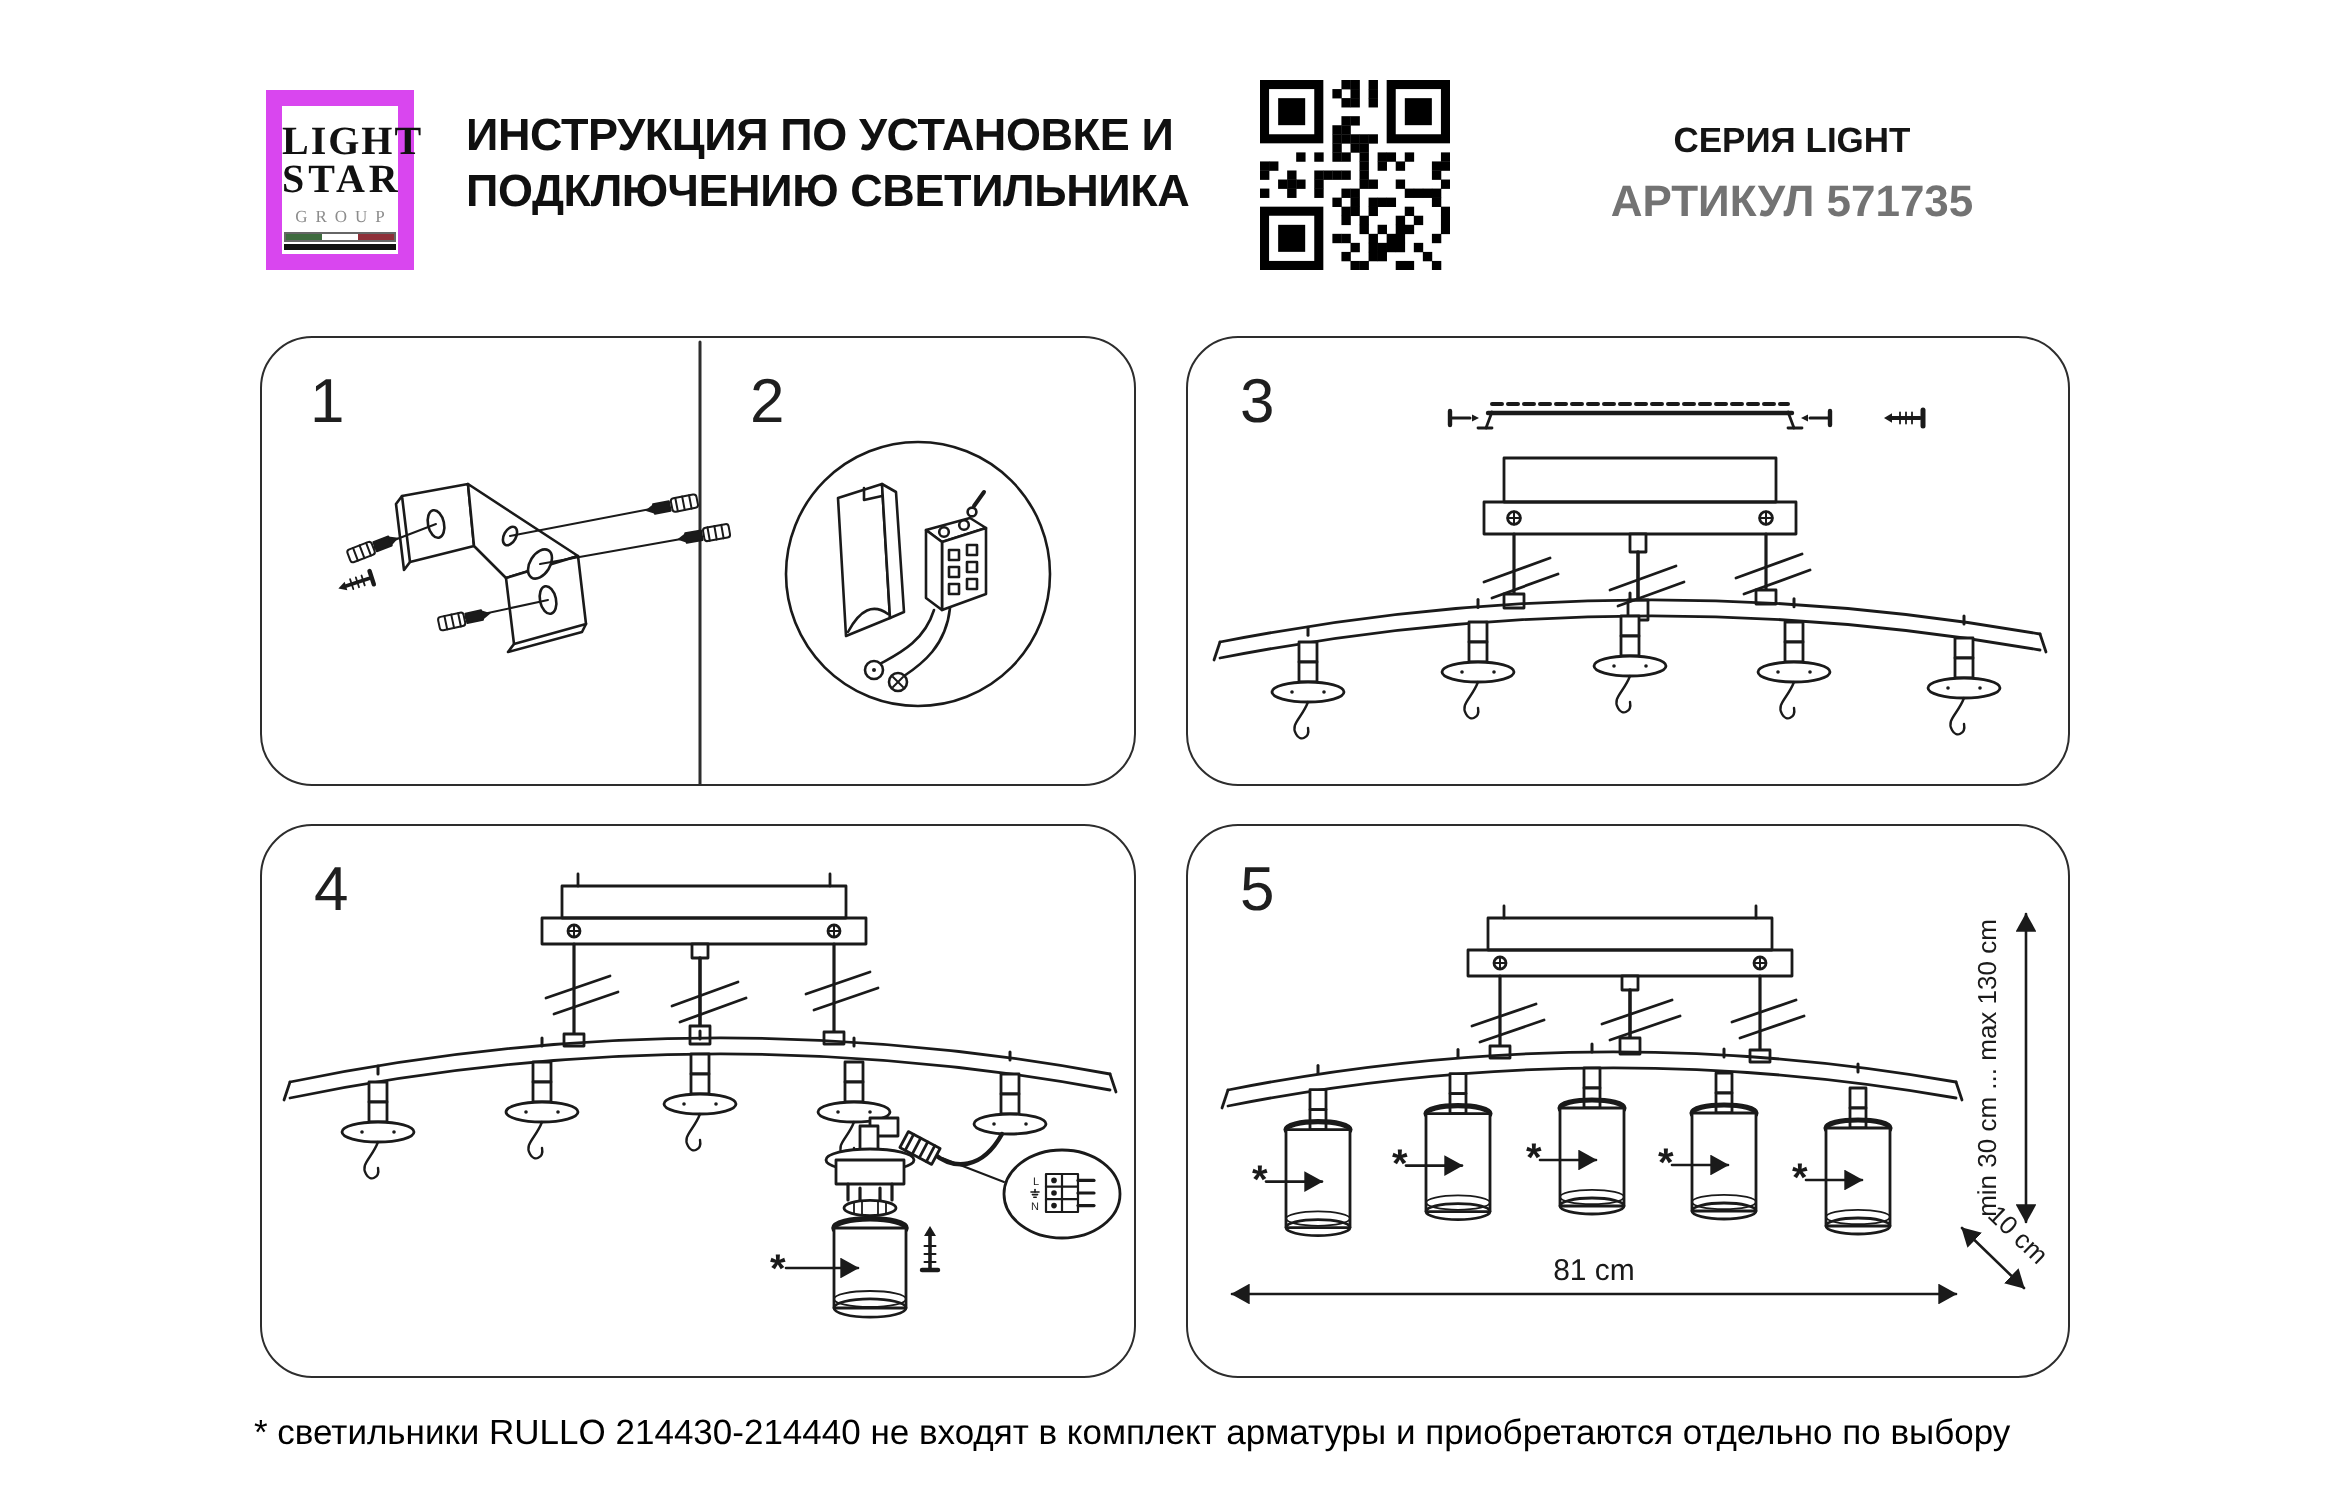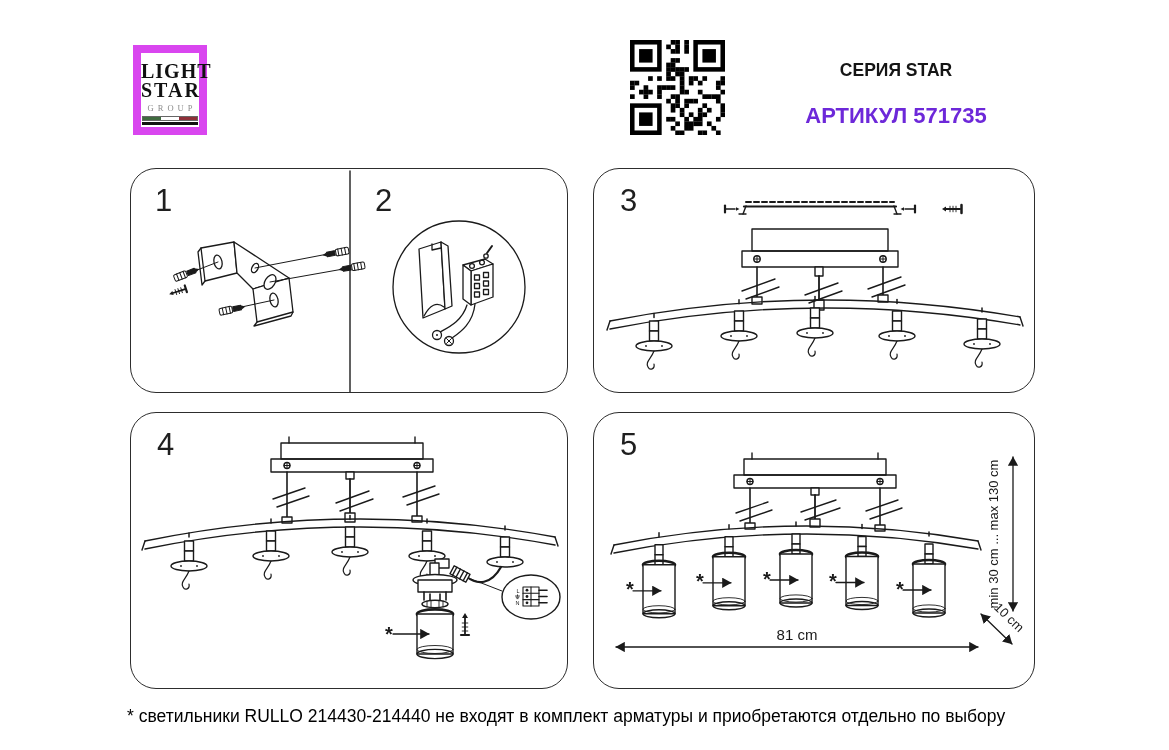--- a/index.html
+++ b/index.html
@@ -26,21 +26,21 @@
   .flag span { flex:1 1 auto; height:100%; display:block; }
   .flag .fg { background:#3f6b3f; } .flag .fw { background:#ffffff; } .flag .fr { background:#8e3039; }
   .flagline { width:56px; height:2.5px; background:#111; margin:1px auto 0 auto; }
   .title {
     position:absolute; left:233px; top:54px; font-weight:bold; font-size:22.5px;
     line-height:28px; color:#101010; letter-spacing:-0.2px;
   }
   .qr { position:absolute; left:630px; top:40px; width:95px; height:95px; }
   .product { position:absolute; left:790px; top:60px; width:212px; text-align:center; }
   .product .series { font-weight:bold; font-size:17.5px; color:#151515; }
-  .product .article { font-weight:bold; font-size:22px; color:#6d28d9; margin-top:22px; }
+  .product .article { font-weight:bold; font-size:22px; color:#737373; margin-top:7px; }
   
   .panel { position:absolute; border:1.6px solid #2d2d2d; border-radius:26px; background:#fff; }
   .panelA { left:130px; top:168px; width:438px; height:225px; }
   .panelB { left:593px; top:168px; width:442px; height:225px; }
   .panelC { left:130px; top:412px; width:438px; height:277px; }
   .panelD { left:593px; top:412px; width:442px; height:277px; }
   .panel svg { position:absolute; left:0; top:0; }
   .stepnum {
     position:absolute; font-size:31px; font-weight:500; color:#1f1f1f; line-height:31px;
   }
@@ -73,20 +73,24 @@
     <div class="w2">STAR</div>
     <div class="w3">GROUP</div>
     <div class="flag">
         <span class="fg"></span>
         <span class="fw"></span>
         <span class="fr"></span>
       </div>
     <div class="flagline"></div>
   </div>
 
+  <div class="title">
+    <div>ИНСТРУКЦИЯ ПО УСТАНОВКЕ И</div>
+    <div>ПОДКЛЮЧЕНИЮ СВЕТИЛЬНИКА</div>
+  </div>
 
   <svg class="qr" viewBox="0 0 90 90">
     <rect x="0" y="0" width="90" height="90" fill="#fff"></rect>
 
     <g>
       <rect x="0" y="0" width="30" height="30" fill="#000"></rect>
         <rect x="4.3" y="4.3" width="21.4" height="21.4" fill="#fff"></rect>
         <rect x="8.6" y="8.6" width="12.8" height="12.8" fill="#000"></rect>
       <rect x="60" y="0" width="30" height="30" fill="#000"></rect>
         <rect x="64.3" y="4.3" width="21.4" height="21.4" fill="#fff"></rect>
@@ -197,21 +201,21 @@
         <rect x="77.14" y="81.43" width="4.44" height="4.44"></rect>
         <rect x="42.86" y="85.71" width="4.44" height="4.44"></rect>
         <rect x="47.14" y="85.71" width="4.44" height="4.44"></rect>
         <rect x="64.29" y="85.71" width="4.44" height="4.44"></rect>
         <rect x="68.57" y="85.71" width="4.44" height="4.44"></rect>
         <rect x="81.43" y="85.71" width="4.44" height="4.44"></rect>
       </g>
   </svg>
 
   <div class="product">
-    <div class="series">СЕРИЯ STAR</div>
+    <div class="series">СЕРИЯ LIGHT</div>
     <div class="article">АРТИКУЛ 571735</div>
   </div>
 
   <div class="panel panelA">
     <div class="stepnum" style="left:24px; top:16px;">1</div>
     <div class="stepnum" style="left:244px; top:16px;">2</div>
     <svg width="438" height="225" viewBox="0 0 438 225">
       <g fill="none" stroke="#1a1a1a" stroke-width="1.3" stroke-linecap="round" stroke-linejoin="round">
         <line x1="219" y1="2" x2="219" y2="223" stroke="#2d2d2d" stroke-width="1.5"></line>
 

